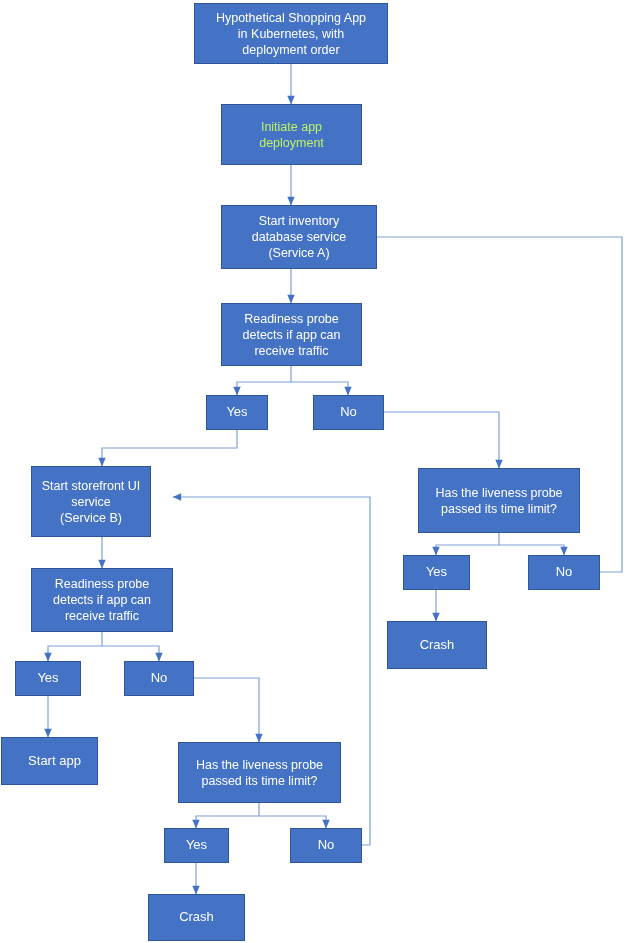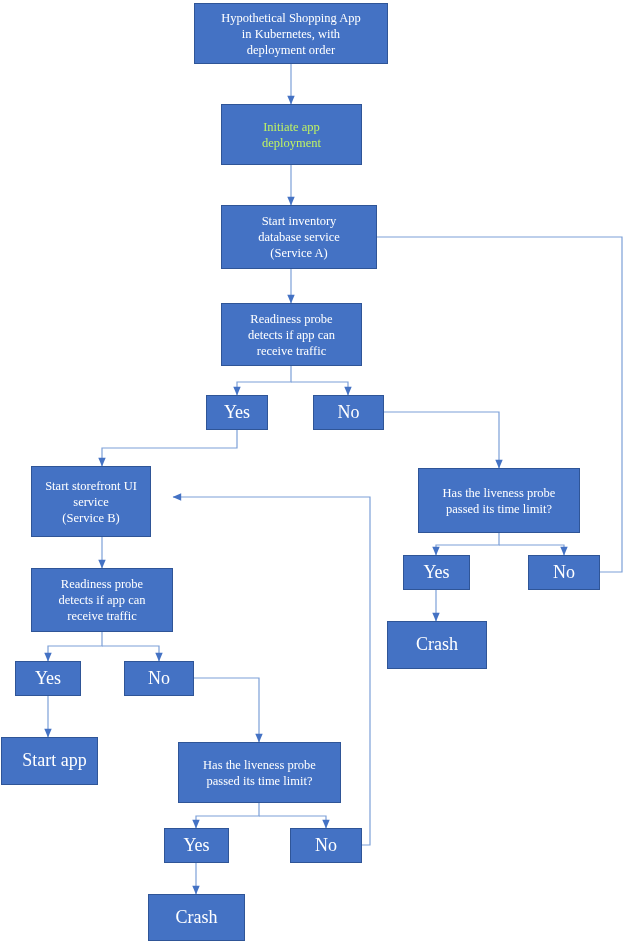--- a/index.html
+++ b/index.html
@@ -10,21 +10,20 @@
   }
   body {
     font-family: "Liberation Sans", sans-serif;
   }
   #canvas {
     position: relative;
     width: 630px;
     height: 943px;
     background: #ffffff;
     overflow: hidden;
-    font-family: Liberation Serif, serif;
   }
   #connector-layer {
     position: absolute;
     left: 0;
     top: 0;
     width: 630px;
     height: 943px;
     pointer-events: none;
   }
   .node {
@@ -37,21 +36,21 @@
     align-items: center;
     justify-content: center;
     text-align: center;
     line-height: 1.28;
     font-size: 12.5px;
     padding: 2px 4px;
     white-space: pre-line;
     z-index: 2;
   }
   .node.small {
-    font-size: 18px;
+    font-size: 13px;
   }
 </style>
 </head>
 <body>
 
 <div id="canvas">
 
   <svg id="connector-layer" viewBox="0 0 630 943" width="630" height="943" xmlns="http://www.w3.org/2000/svg">
     <defs>
       <marker id="arrow-down" markerWidth="9" markerHeight="9" refX="4.5" refY="7.6" orient="auto-start-reverse" markerUnits="userSpaceOnUse">

